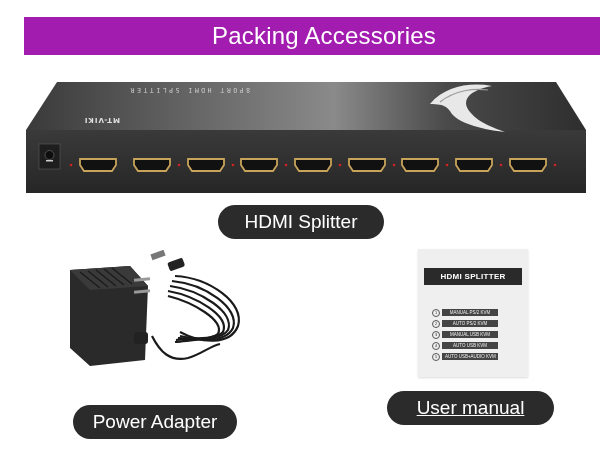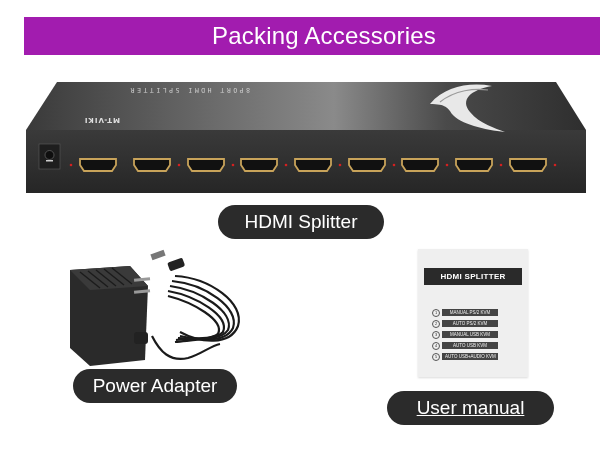--- a/index.html
+++ b/index.html
@@ -100,21 +100,21 @@
       <line x1="38" y1="23" x2="58" y2="39"></line>
     <line x1="46" y1="22" x2="66" y2="38"></line>
       <line x1="54" y1="21" x2="74" y2="37"></line>
     <line x1="62" y1="20" x2="82" y2="36"></line>
   </g>
   <rect x="84" y="30" width="16" height="3" fill="#999" transform="rotate(-5 92 31)"></rect>
   <rect x="84" y="42" width="16" height="3" fill="#999" transform="rotate(-5 92 43)"></rect>
   <rect x="84" y="84" width="14" height="12" rx="3" fill="#222"></rect>
 </svg>
 
-<div class="pill" style="left:73px;top:369px;width:164px;height:34px;text-align:center;">
+<div class="pill" style="left:73px;top:405px;width:164px;height:34px;text-align:center;">
   <span>Power Adapter</span>
 </div>
 
 <div class="manual">
   <div class="mtitle">HDMI SPLITTER</div>
   <div class="mrow" style="top:60px;">
       <span class="num">1</span>
       <span class="lbl">MANUAL PS/2 KVM</span>
     </div>
   <div class="mrow" style="top:71px;">

